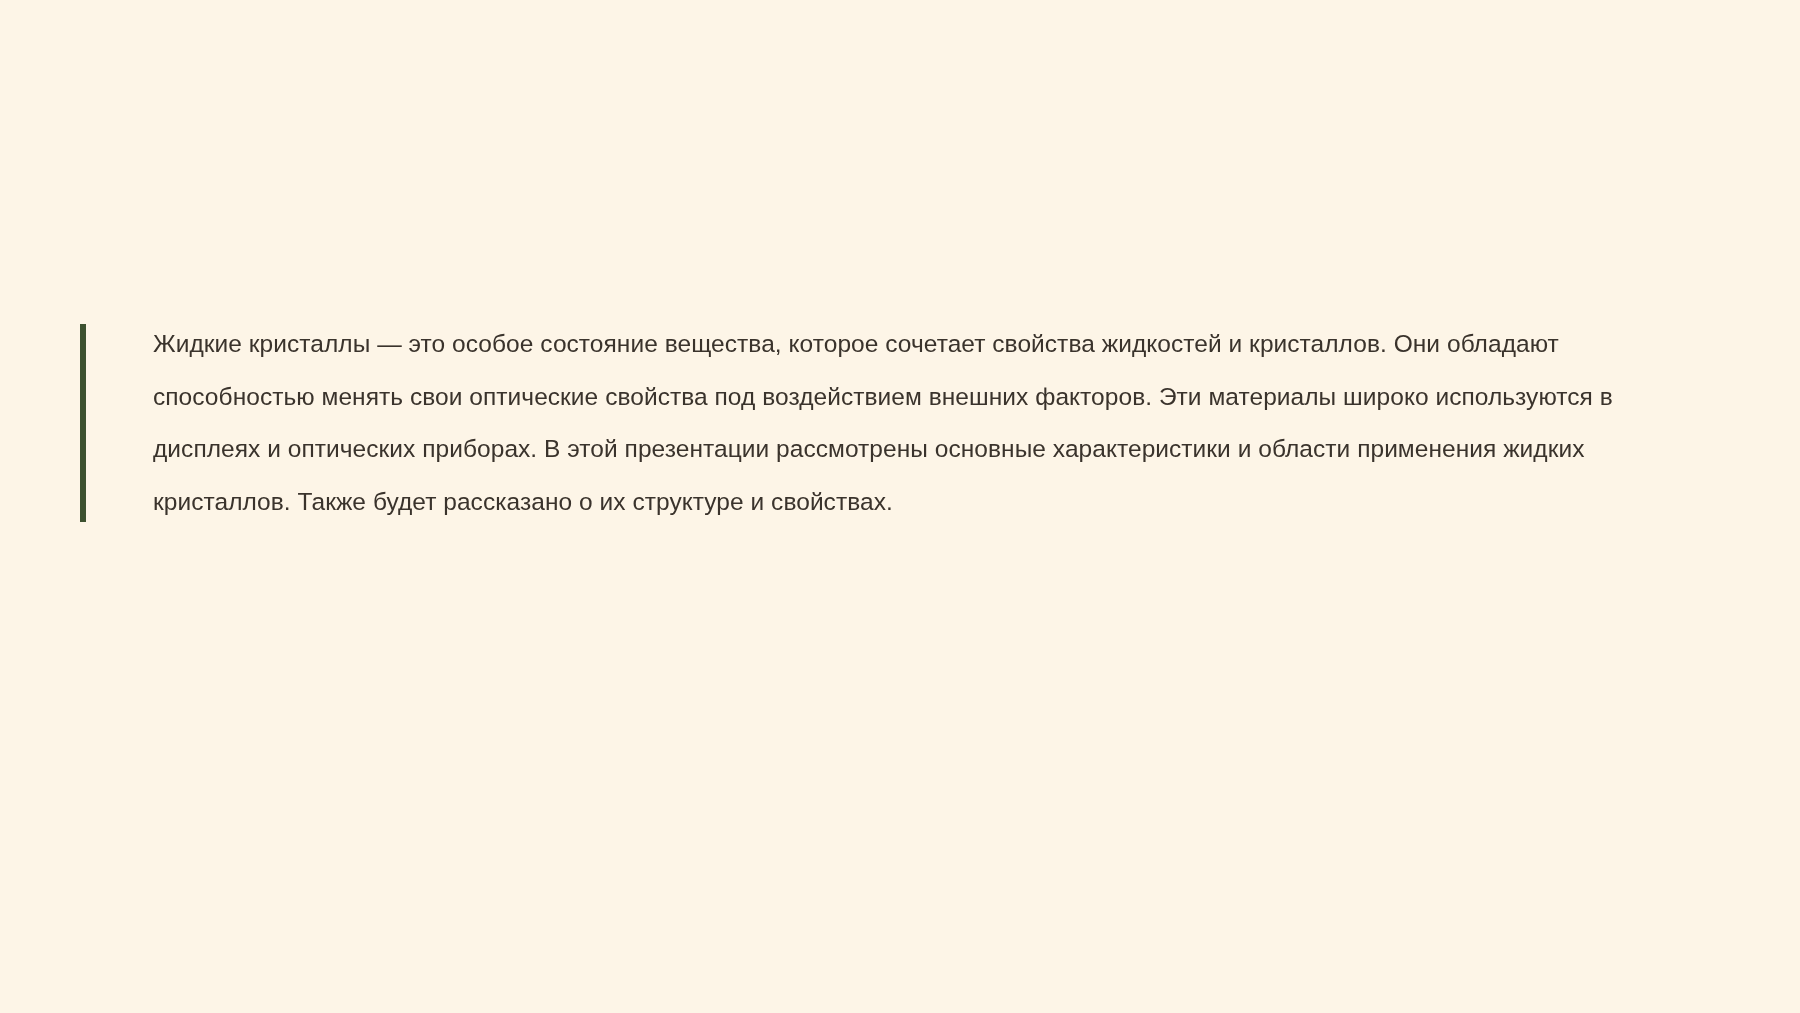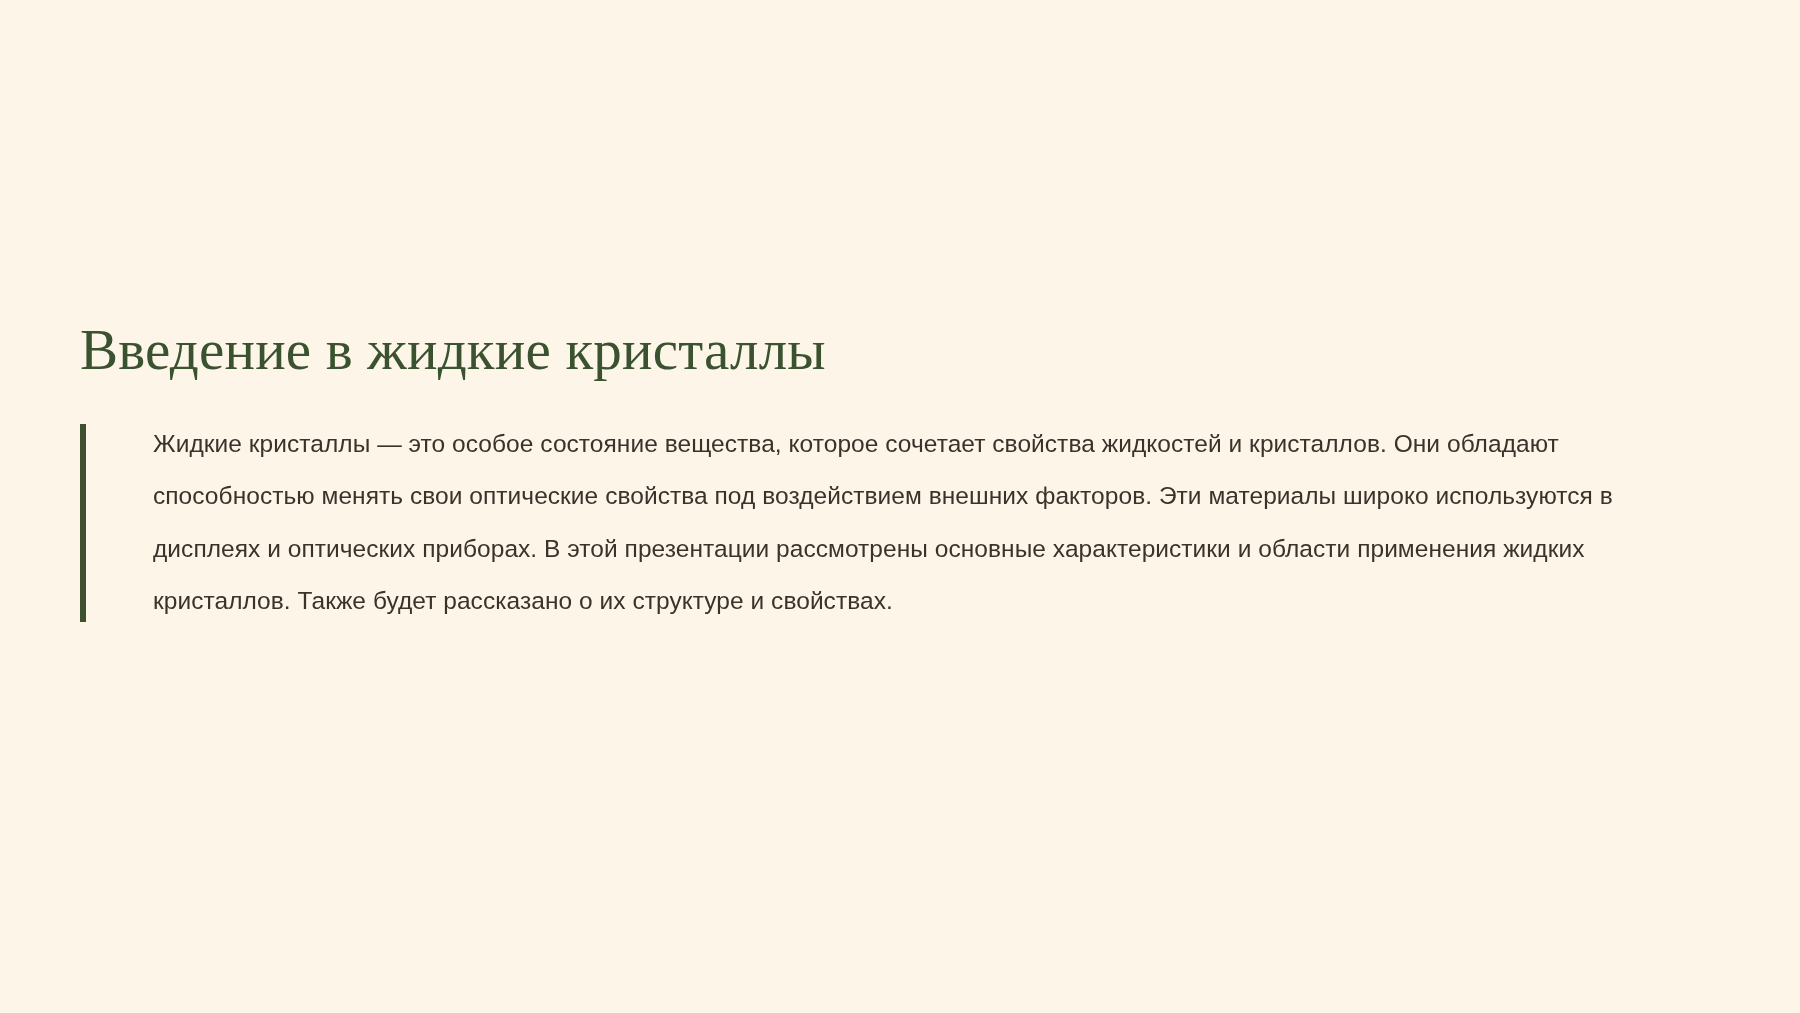--- a/index.html
+++ b/index.html
@@ -69,21 +69,20 @@
     text-align: left;
     max-width: 1555px;
   }
 </style>
 </head>
 <body>
 
 <div class="slide">
   <div class="slide-content">
 
-    <h1 class="slide-title">Введение в жидкие кристаллы</h1>
 
     <div class="body-block">
       <span class="accent-bar"></span>
       <p class="body-text">Жидкие кристаллы — это особое состояние вещества, которое сочетает свойства жидкостей и кристаллов. Они обладают способностью менять свои оптические свойства под воздействием внешних факторов. Эти материалы широко используются в дисплеях и оптических приборах. В этой презентации рассмотрены основные характеристики и области применения жидких кристаллов. Также будет рассказано о их структуре и свойствах.</p>
     </div>
 
   </div>
 </div>
 
 </body></html>

